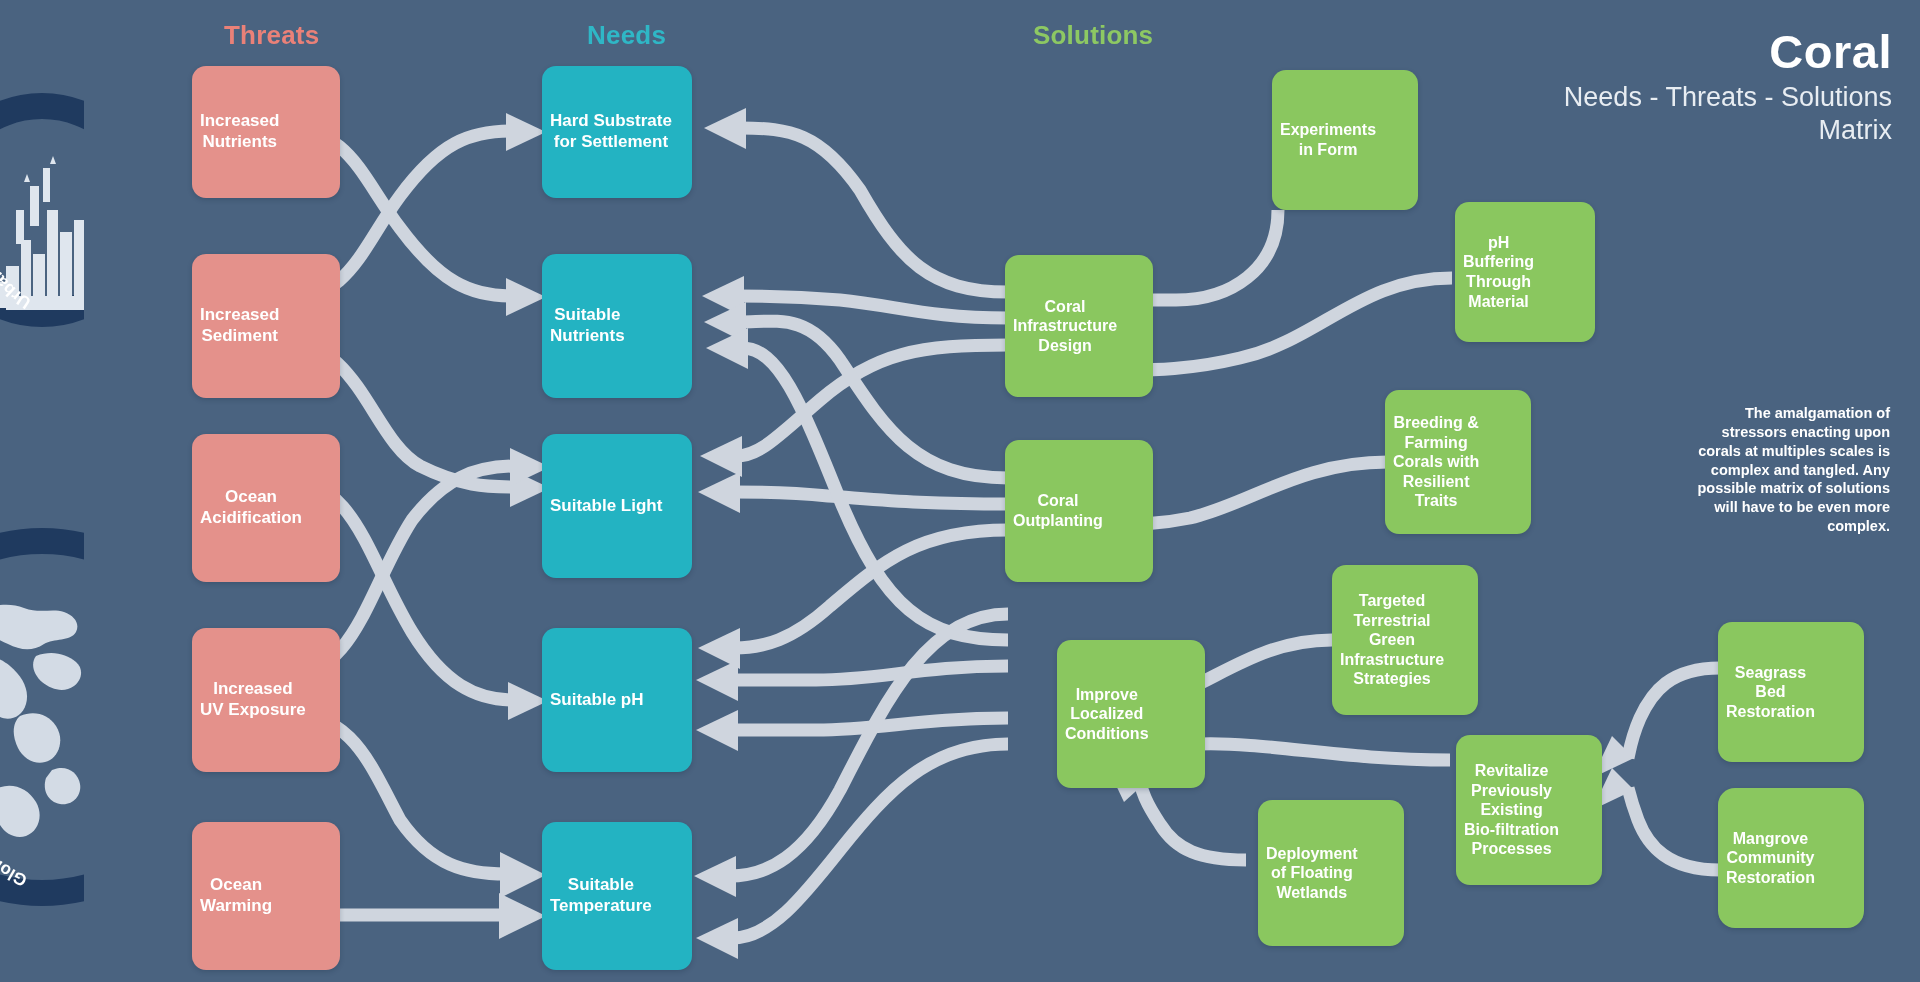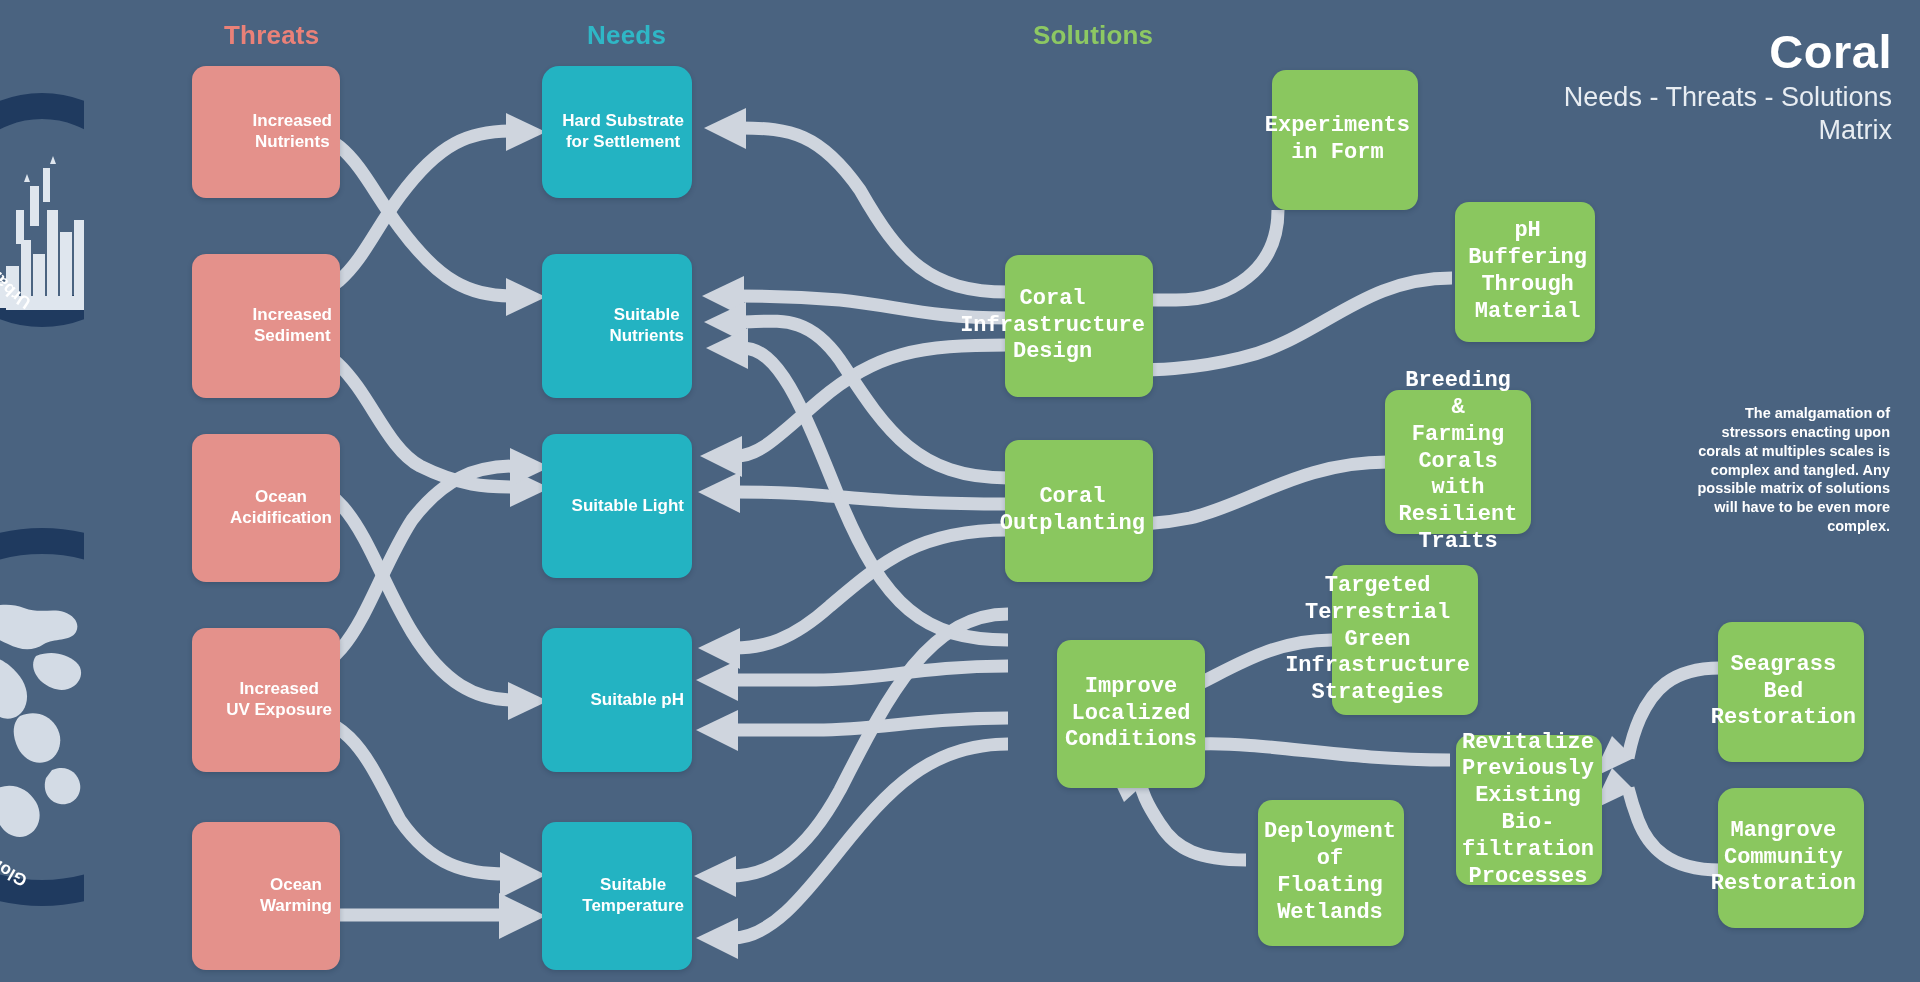--- a/index.html
+++ b/index.html
@@ -16,29 +16,29 @@
     position:absolute;font-size:26px;font-weight:bold;letter-spacing:.2px;
     white-space:nowrap;
   }
   .col-head.threats{color:#ea8178;left:224px;top:20px;}
   .col-head.needs{color:#2fb7c6;left:587px;top:20px;}
   .col-head.solutions{color:#8dc863;left:1033px;top:20px;}
 
   
   .node{
     position:absolute;border-radius:14px;
-    display:flex;align-items:center;justify-content:flex-end;
+    display:flex;align-items:center;justify-content:flex-start;
     text-align:center;color:#ffffff;font-weight:bold;
     line-height:1.22;box-sizing:border-box;padding:6px 8px;
     box-shadow:0 2px 5px rgba(20,35,55,.22);
     z-index:5;
   }
   .node.threat{background:#e4918b;font-size:17px;}
   .node.need{background:#23b3c2;font-size:17px;}
-  .node.solution{background:#8ac75f;font-size:22px;font-family:Liberation Mono, monospace;}
+  .node.solution{background:#8ac75f;font-size:16px;}
   .node span{display:block;}
 
   
   .badge{position:absolute;overflow:hidden;z-index:3;}
   .badge svg{display:block;}
 
   
   .title-wrap{position:absolute;right:28px;top:28px;text-align:right;z-index:6;}
   .title-main{font-size:47px;font-weight:bold;color:#ffffff;line-height:1;letter-spacing:.5px;}
   .title-sub{font-size:27px;color:#e8edf2;font-weight:300;line-height:1.22;margin-top:6px;}
@@ -241,21 +241,21 @@
         <span>UV Exposure</span>
       </div>
   </div>
   <div class="node threat" style="left:192px;top:822px;width:148px;height:148px;">
     <div>
         <span>Ocean</span>
         <span>Warming</span>
       </div>
   </div>
 
-  <div class="node need" style="left:542px;top:66px;width:150px;height:132px;border-radius:17px;">
+  <div class="node need" style="left:542px;top:66px;width:150px;height:132px;">
     <div>
         <span>Hard Substrate</span>
         <span>for Settlement</span>
       </div>
   </div>
   <div class="node need" style="left:542px;top:254px;width:150px;height:144px;">
     <div>
         <span>Suitable</span>
         <span>Nutrients</span>
       </div>

